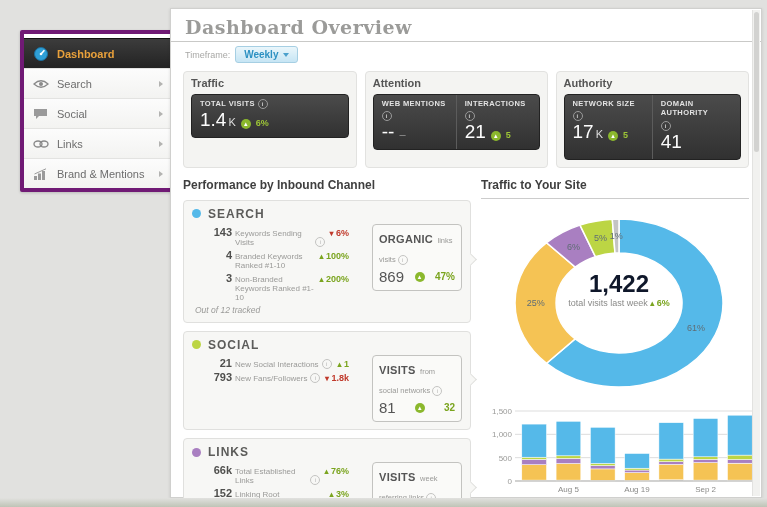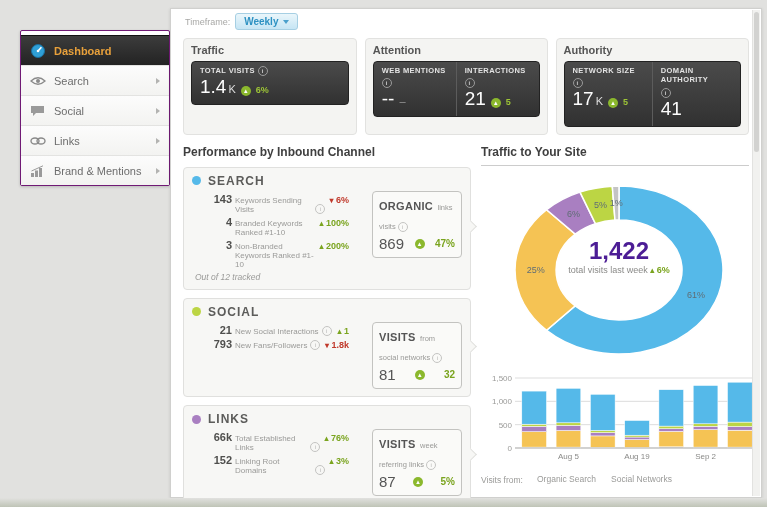--- a/index.html
+++ b/index.html
@@ -3,21 +3,21 @@
 <meta charset="utf-8">
 <style>
   html,body{margin:0;padding:0;width:767px;height:507px;overflow:hidden;
     font-family:"Liberation Sans",sans-serif;background:#e1e1df;}
   .page{position:relative;width:767px;height:507px;}
   .bottom-fade{position:absolute;left:0;right:0;bottom:0;height:9px;
     background:linear-gradient(#e1e1df,#bfc4b6);}
 
   
   .sidebar{position:absolute;left:20px;top:30px;width:148px;background:#fff;
-    border:1px solid #701a75;border-radius:2px;box-shadow:0 1px 3px rgba(0,0,0,.18);
+    border:4px solid #701a75;border-radius:2px;box-shadow:0 1px 3px rgba(0,0,0,.18);
     padding-top:4px;}
   .side-item{display:flex;align-items:center;height:29px;padding:0 9px;
     border-top:1px solid #e3e3e1;background:linear-gradient(#fcfcfc,#f3f3f1);
     color:#6d6d6d;font-size:11px;cursor:pointer;}
   .side-item:first-child{border-top:none;}
   .side-item.active{background:linear-gradient(#3c3c3c,#232323);color:#e9a13b;
     font-weight:bold;border-top:1px solid #111;}
   .side-ic{width:24px;display:flex;align-items:center;}
   .side-label{flex:1;}
   .side-chev{width:0;height:0;border-left:4px solid #b3b3b1;
@@ -103,21 +103,21 @@
   .vt{line-height:1.2;}
   .vtitle{font-size:11px;font-weight:bold;color:#555;letter-spacing:.3px;}
   .vsub{font-size:7.5px;color:#9a9a98;}
   .vval{display:flex;align-items:center;gap:3px;margin-top:2px;justify-content:space-between;}
   .vnum{font-size:15px;color:#555;}
   .vbox .vd{font-size:10px;}
 
   
   .donut-wrap{position:relative;width:276px;height:192px;}
   .donut-center{position:absolute;left:53px;top:64px;width:170px;text-align:center;}
-  .dc-value{font-size:24px;font-weight:bold;color:#4c1d95;line-height:1.1;}
+  .dc-value{font-size:24px;font-weight:bold;color:#0f172a;line-height:1.1;}
   .dc-sub{font-size:9px;color:#8a8a88;margin-top:1px;}
   .bars-wrap{margin-top:4px;}
   .legend{display:flex;margin-top:2px;}
   .legend-label{width:56px;font-size:8.5px;color:#9a9a98;padding-top:1px;flex:none;}
   .legend-items{display:flex;flex-wrap:wrap;width:226px;}
   .litem{display:inline-flex;align-items:center;gap:4px;width:74px;
     font-size:8.5px;color:#9a9a98;margin-bottom:4px;}
 </style>
 </head>
 <body>
@@ -172,20 +172,23 @@
             <rect x="9" y="3" width="3" height="9" fill="#9a9a9a"></rect>
             <path d="M1.5 6 L13 0.8" stroke="#9a9a9a" stroke-width="1"></path>
           </svg>
       </span>
       <span class="side-label">Brand &amp; Mentions</span>
       <span class="side-chev"></span>
     </div>
   </div>
 
   <div class="main">
+    <div class="title-wrap">
+      <span class="page-title">Dashboard Overview</span>
+    </div>
     <div class="tf-row">
       <span class="tf-label">Timeframe:</span>
       <span class="tf-pill">
         <span>Weekly</span>
         <span class="tf-caret"></span>
       </span>
     </div>
 
     <div class="metrics">
       <div class="mgroup mg-0">

